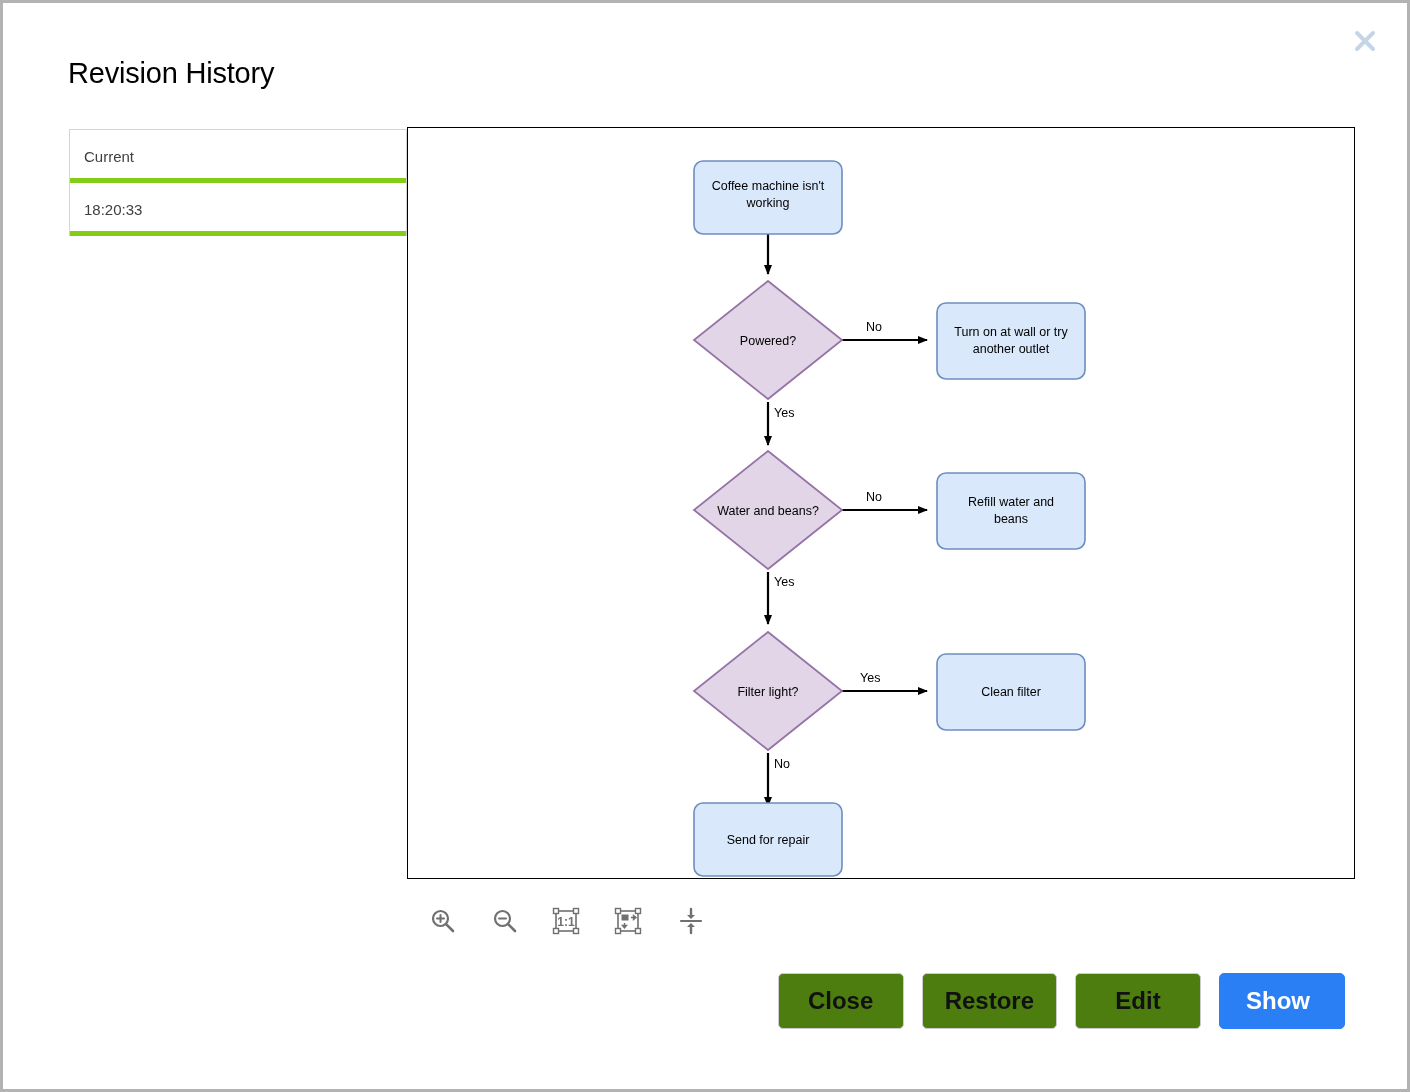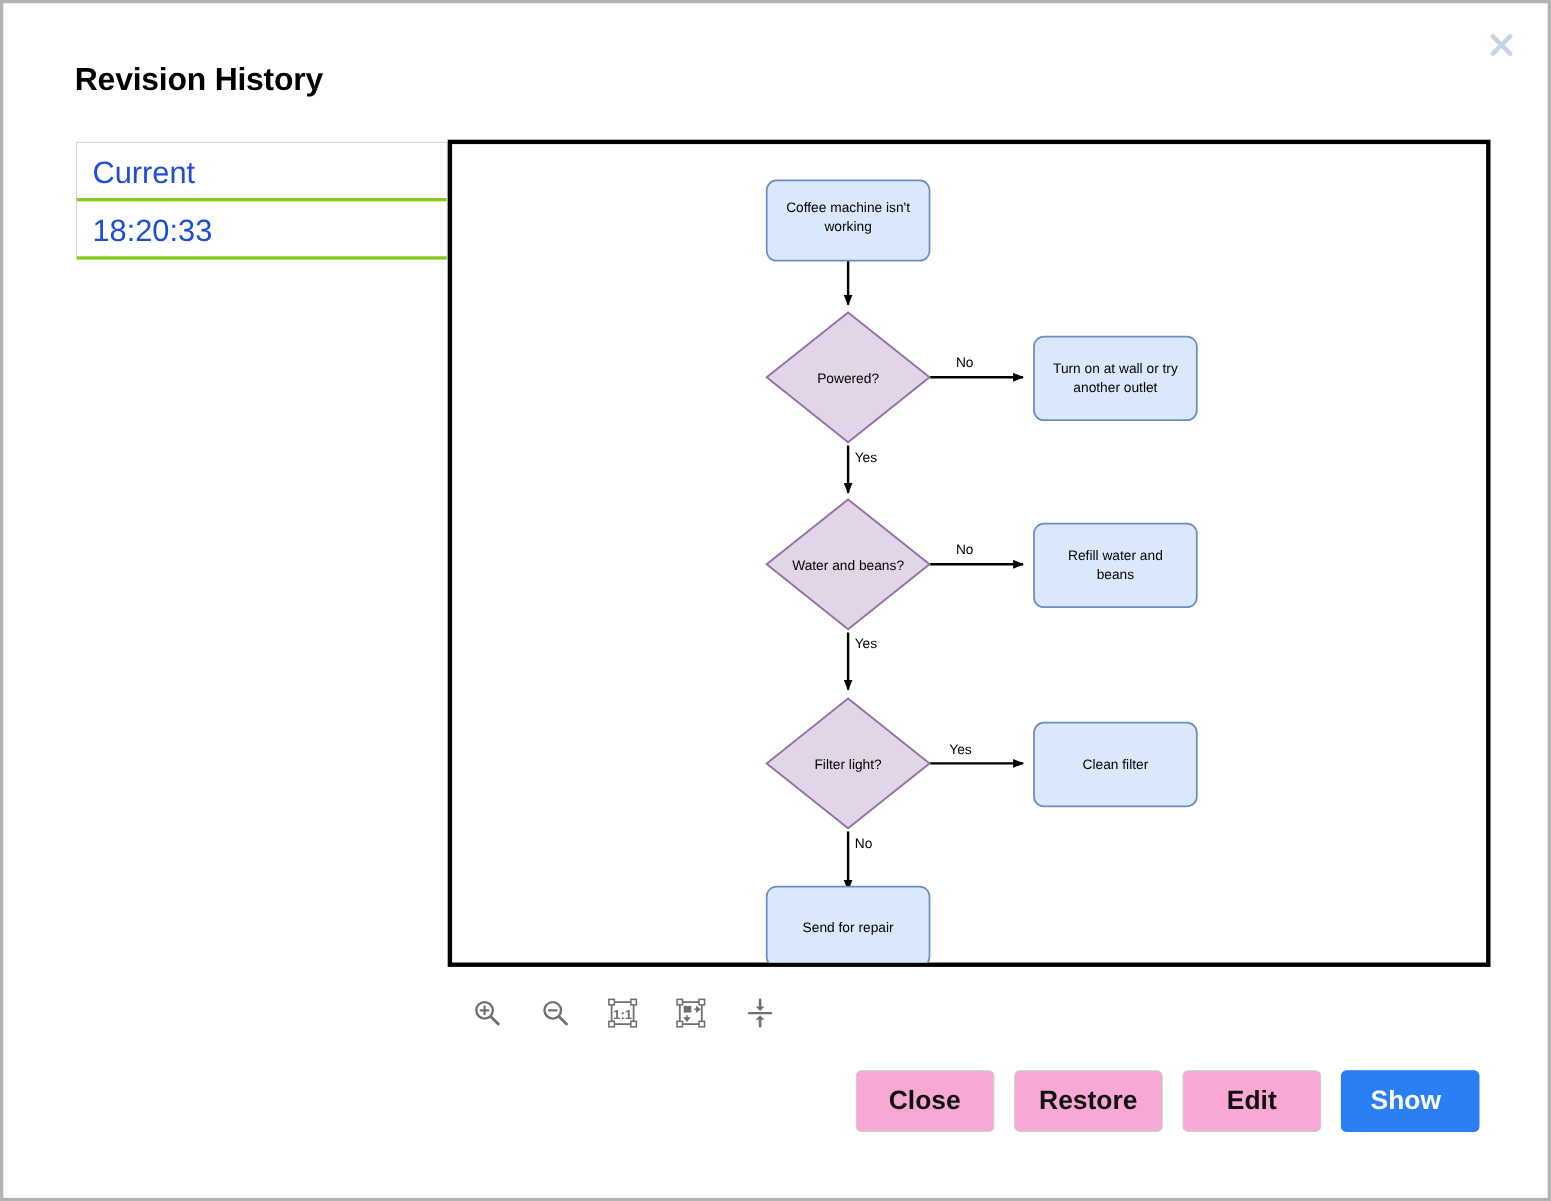--- a/index.html
+++ b/index.html
@@ -36,60 +36,60 @@
     align-items: center;
     justify-content: center;
   }
   .close-x svg { display:block; }
 
   .title {
     position: absolute;
     left: 65px;
     top: 54px;
     font-size: 29px;
-    font-weight: bold;
+    font-weight: normal;
     color: #000000;
     letter-spacing: -0.2px;
   }
 
   
   .rev-list {
     position: absolute;
     left: 66px;
     top: 126px;
     width: 338px;
     border: 1px solid #d5d5d5;
     border-bottom: none;
     box-sizing: border-box;
     background: #fff;
   }
   .rev-item {
     height: 53px;
     line-height: 53px;
     padding-left: 14px;
-    font-size: 28px;
-    color: #1d4ed8;
-    border-bottom: 3px solid #84cc16;
+    font-size: 15px;
+    color: #404040;
+    border-bottom: 5px solid #84cc16;
     box-sizing: border-box;
     cursor: pointer;
     white-space: nowrap;
     overflow: hidden;
   }
   .rev-item.selected {
     background: #e8f0f8;
   }
 
   
   .diagram-panel {
     position: absolute;
     left: 404px;
     top: 124px;
     width: 948px;
     height: 752px;
-    border: 4px solid #000000;
+    border: 1px solid #000000;
     box-sizing: border-box;
     background: #ffffff;
     overflow: hidden;
   }
   .diagram-panel svg { display: block; }
 
   .node-label {
     font-family: "Liberation Sans", sans-serif;
     font-size: 12.5px;
     fill: #000000;
@@ -127,21 +127,21 @@
     top: 970px;
     display: flex;
     gap: 18px;
   }
   .btn {
     height: 56px;
     min-width: 126px;
     padding: 0 22px;
     border-radius: 5px;
     border: 1px solid #cccccc;
-    background: #f9a8d4;
+    background: #4d7c0f;
     color: #111111;
     font-family: "Liberation Sans", sans-serif;
     font-size: 24px;
     font-weight: bold;
     cursor: pointer;
     display: flex;
     align-items: center;
     justify-content: center;
     box-sizing: border-box;
   }

